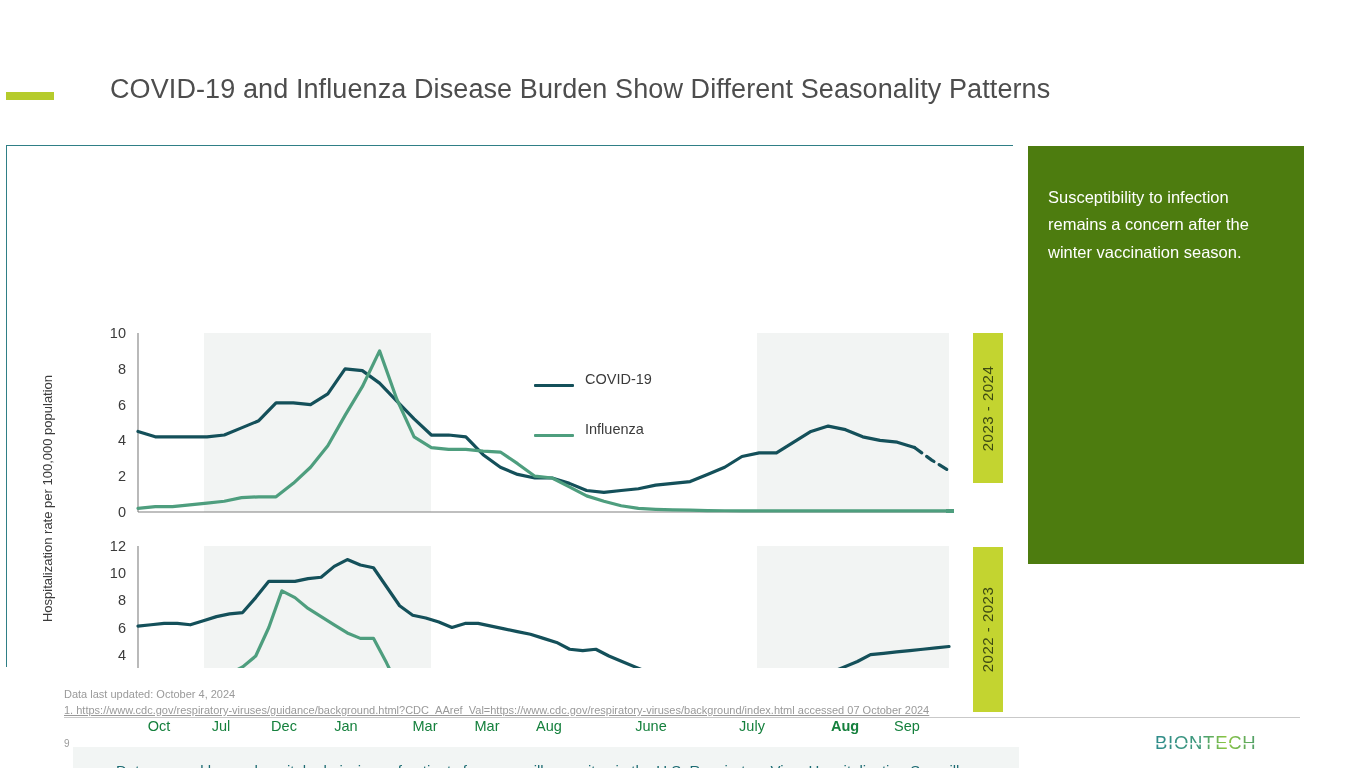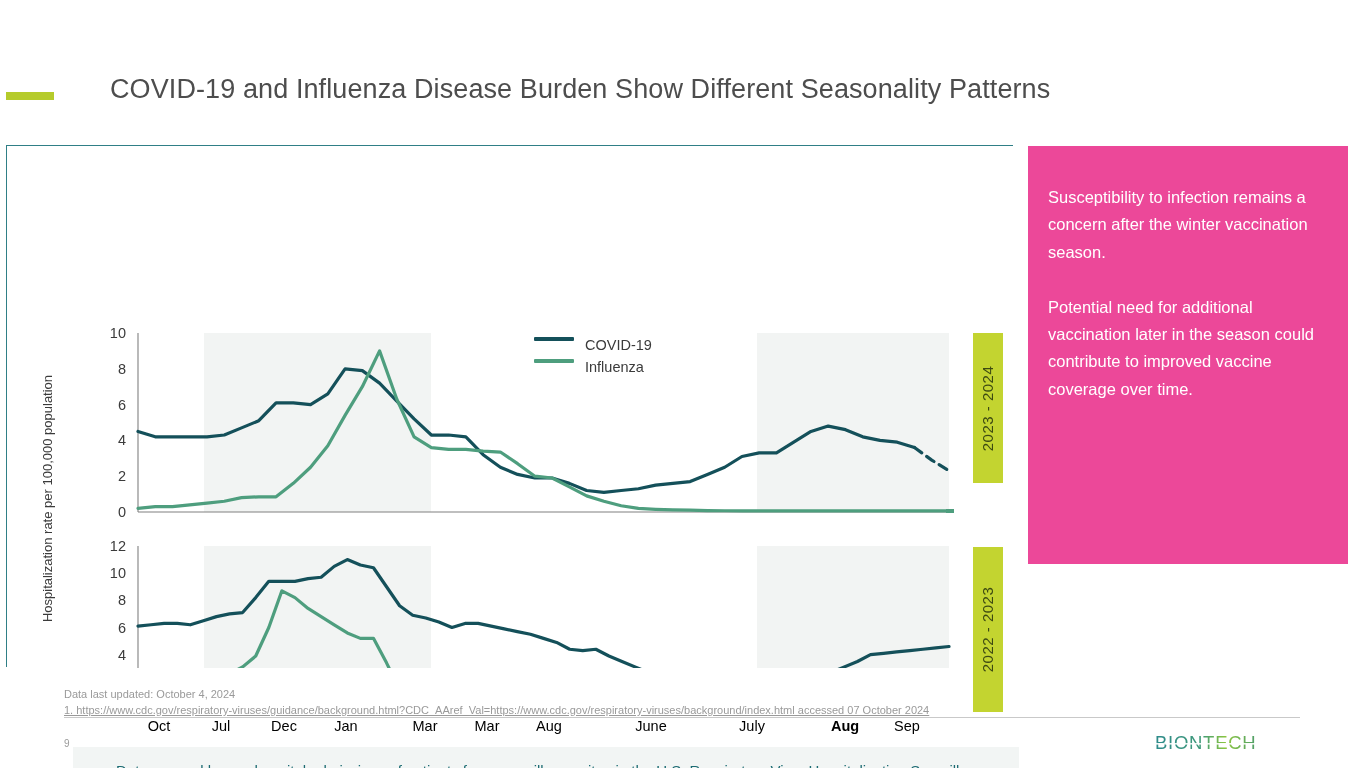--- a/index.html
+++ b/index.html
@@ -29,47 +29,47 @@
   svg.plots{position:absolute;left:0;top:0;}
   
   .ylabel{
     position:absolute;left:-180px;top:345px;width:440px;
     transform:rotate(-90deg);transform-origin:center center;
     text-align:center;font-size:13px;color:#3b3b3b;
     pointer-events:none;
   }
   
   .legend{position:absolute;left:527px;top:191px;}
-  .legend-row{display:flex;align-items:flex-start;height:22px;}
+  .legend-row{display:flex;align-items:flex-end;height:22px;margin-top:28px;}
   .legend-swatch{width:40px;height:3.5px;margin-right:11px;border-radius:1px;}
   .legend-text{font-size:14.5px;color:#3b3b3b;}
   
   .season-tag{
     position:absolute;width:30px;background:#c3d430;
     display:flex;align-items:center;justify-content:center;
   }
   .season-tag span{
     transform:rotate(-90deg);white-space:nowrap;
     font-size:15px;color:#3d4a12;letter-spacing:.5px;
   }
   #season-top{left:966px;top:187px;height:150px;}
   #season-bottom{left:966px;top:401px;height:165px;}
   
   .xaxis{position:absolute;left:0;top:572px;width:1007px;height:24px;}
-  .xtick{position:absolute;font-size:14.5px;color:#000000;transform:translateX(-50%);}
+  .xtick{position:absolute;font-size:14.5px;color:#15803d;transform:translateX(-50%);}
   
   .caption-box{
     position:absolute;left:66px;top:601px;width:946px;height:64px;
     background:#f2f5f4;box-sizing:border-box;padding:12px 14px 0 43px;
   }
   .caption-text{font-size:15px;line-height:24px;color:#1c6b72;}
   
   .insight-box{
-    position:absolute;left:1028px;top:146px;width:320px;height:418px;
-    background:#ec4899;box-sizing:border-box;padding:38px 30px 8px 20px;
+    position:absolute;left:1028px;top:146px;width:276px;height:418px;
+    background:#4d7c0f;box-sizing:border-box;padding:38px 30px 8px 20px;
   }
   .insight-p{
     font-size:16.5px;line-height:27.3px;color:#ffffff;margin:0 0 28px 0;
   }
   
   .footnotes{position:absolute;left:64px;top:686px;width:1240px;}
   .fn-line{font-size:11px;color:#9a9a9a;line-height:16px;white-space:nowrap;}
   .fn-link{text-decoration:underline;color:#9a9a9a;display:inline-block;}
   .fn-rule{position:absolute;left:64px;top:717px;width:1236px;height:1px;background:#c9c9c9;}
   
@@ -151,21 +151,20 @@
     <span>2022 - 2023</span>
   </div>
 
   <div class="caption-box">
     <div class="caption-text"><span>Data on weekly new hospital admissions of patients from surveillance sites in the U.S. Respiratory Virus Hospitalization Surveillance Network.</span></div>
   </div>
 </div>
 
 <div class="insight-box">
   <p class="insight-p">Susceptibility to infection remains a concern after the winter vaccination season.</p>
-  <p class="insight-p">Potential need for additional vaccination later in the season could contribute to improved vaccine coverage over time.</p>
 </div>
 
 <div class="footnotes">
   <div class="fn-line">Data last updated: October 4, 2024</div>
   <div class="fn-line"><span class="fn-link">1. https://www.cdc.gov/respiratory-viruses/guidance/background.html?CDC_AAref_Val=https://www.cdc.gov/respiratory-viruses/background/index.html accessed 07 October 2024</span></div>
 </div>
 <div class="fn-rule"></div>
 <div class="page-num">9</div>
 
 <svg class="logo" viewBox="0 0 300 44" width="146" height="24">

